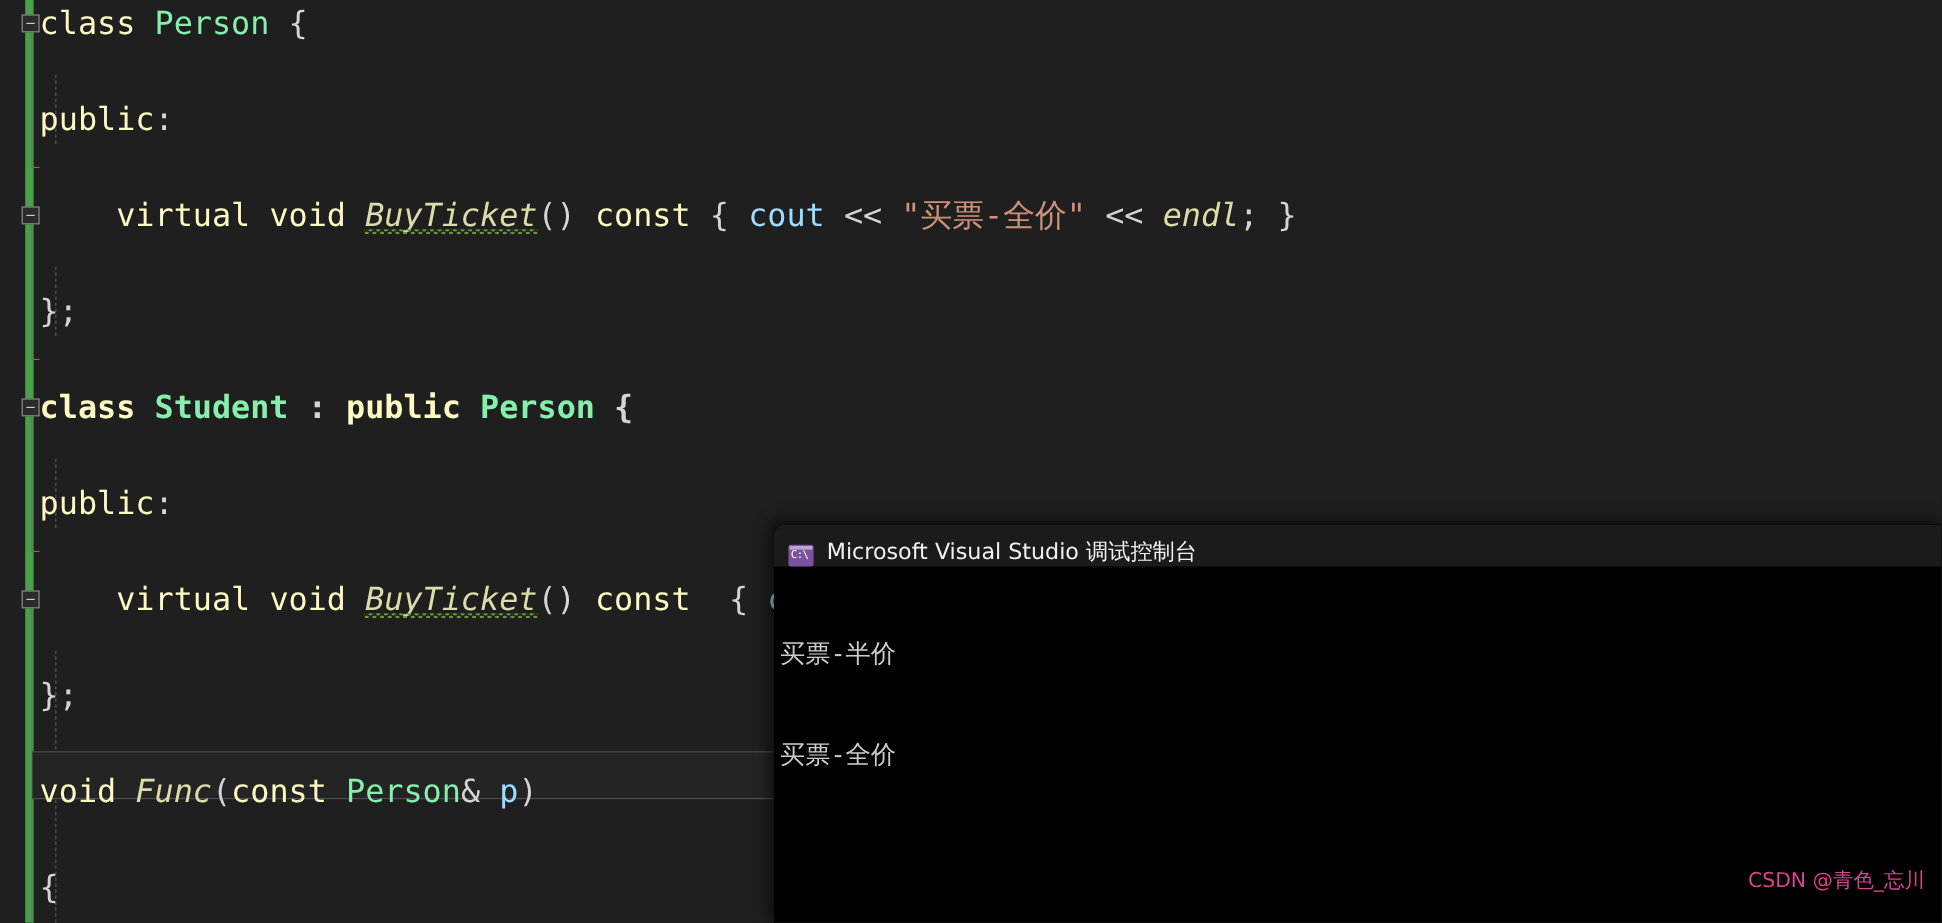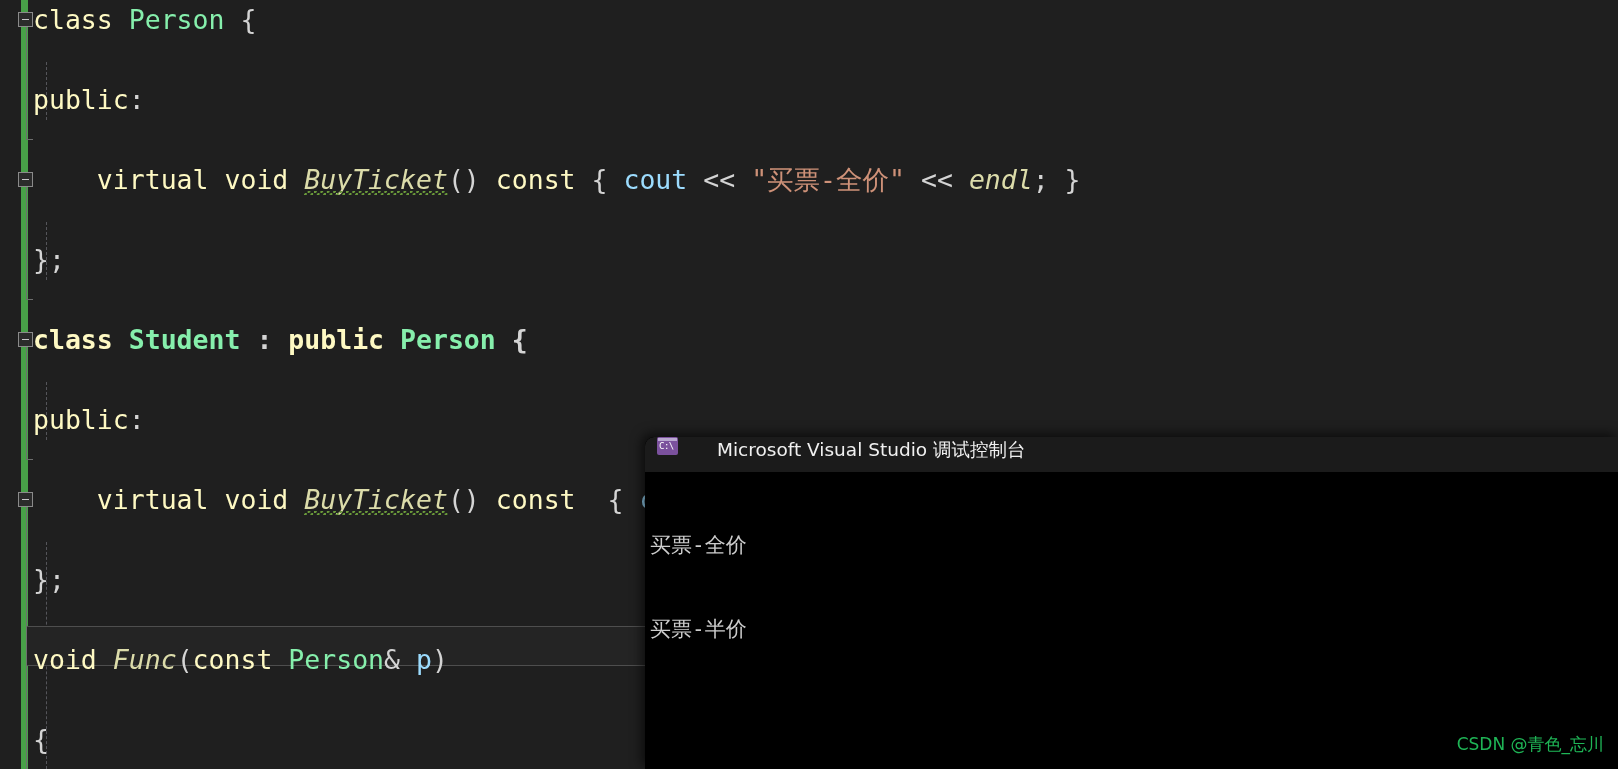--- a/index.html
+++ b/index.html
@@ -49,36 +49,36 @@
   .sq::after{content:"";position:absolute;left:0;right:0;bottom:5px;height:4px;
      background-image:
        radial-gradient(circle at 1.6px 3.4px, #6a9a3a 1.35px, transparent 1.5px),
        radial-gradient(circle at 4.8px 0.6px, #6a9a3a 1.35px, transparent 1.5px);
      background-size:6.4px 4px;background-repeat:repeat-x;}
 
   
   #console{position:absolute;left:645px;top:437px;width:973px;height:332px;
            background:#000;border-top-left-radius:9px;overflow:hidden;
            box-shadow:-3px -3px 12px rgba(0,0,0,.65);}
-  #console-title{height:35px;background:#1b1b1b;display:flex;align-items:flex-start;
-                 padding-left:12px;border-top-left-radius:9px;gap:28px;}
+  #console-title{height:35px;background:#1b1b1b;display:flex;align-items:flex-end;
+                 padding-left:12px;border-top-left-radius:9px;}
   .cns-icon{width:21px;height:18px;background:#7b519d;border-radius:2px;
             position:relative;flex:0 0 auto;display:block;}
   .cns-icon::before{content:"";position:absolute;left:1px;top:1px;right:1px;height:3px;background:#b9a7d0;}
   .cns-icon::after{content:"C:\\";position:absolute;left:2px;top:4px;
             font-family:"DejaVu Sans Mono",monospace;font-size:9px;color:#fff;letter-spacing:-0.5px;}
   .cns-title-text{margin-left:11px;font-family:"DejaVu Sans","Liberation Sans",sans-serif;
                   font-size:18.5px;color:#f0f0f0;white-space:nowrap;}
   #console-body{padding:3px 0 0 5px;color:#cccccc;font-size:21px;line-height:28px;
                 font-family:"DejaVu Sans Mono","Liberation Mono",monospace;white-space:pre;}
   .cns-line{height:28px;}
   .cns-gap{height:28px;}
 
   
-  #watermark{position:absolute;right:14px;bottom:13px;color:#22c55e;font-size:17px;
+  #watermark{position:absolute;right:14px;bottom:24px;color:#ec4899;font-size:17px;
              font-family:"DejaVu Sans","Liberation Sans",sans-serif;opacity:.92;}
 </style>
 </head>
 <body>
 
 <div id="editor">
 
   <div class="gutter-bg"></div>
   <div class="change-bar"></div>
 
@@ -129,21 +129,21 @@
 
   </div>
 </div>
 
 <div id="console">
   <div id="console-title">
     <span class="cns-icon"></span>
     <span class="cns-title-text">Microsoft Visual Studio 调试控制台</span>
   </div>
   <div id="console-body">
+    <div class="cns-line">买票-半价</div>
     <div class="cns-line">买票-全价</div>
-    <div class="cns-line">买票-半价</div>
     <div class="cns-gap"></div>
     
     
   </div>
 </div>
 
 <div id="watermark">CSDN @青色_忘川</div>
 
 </body></html>

